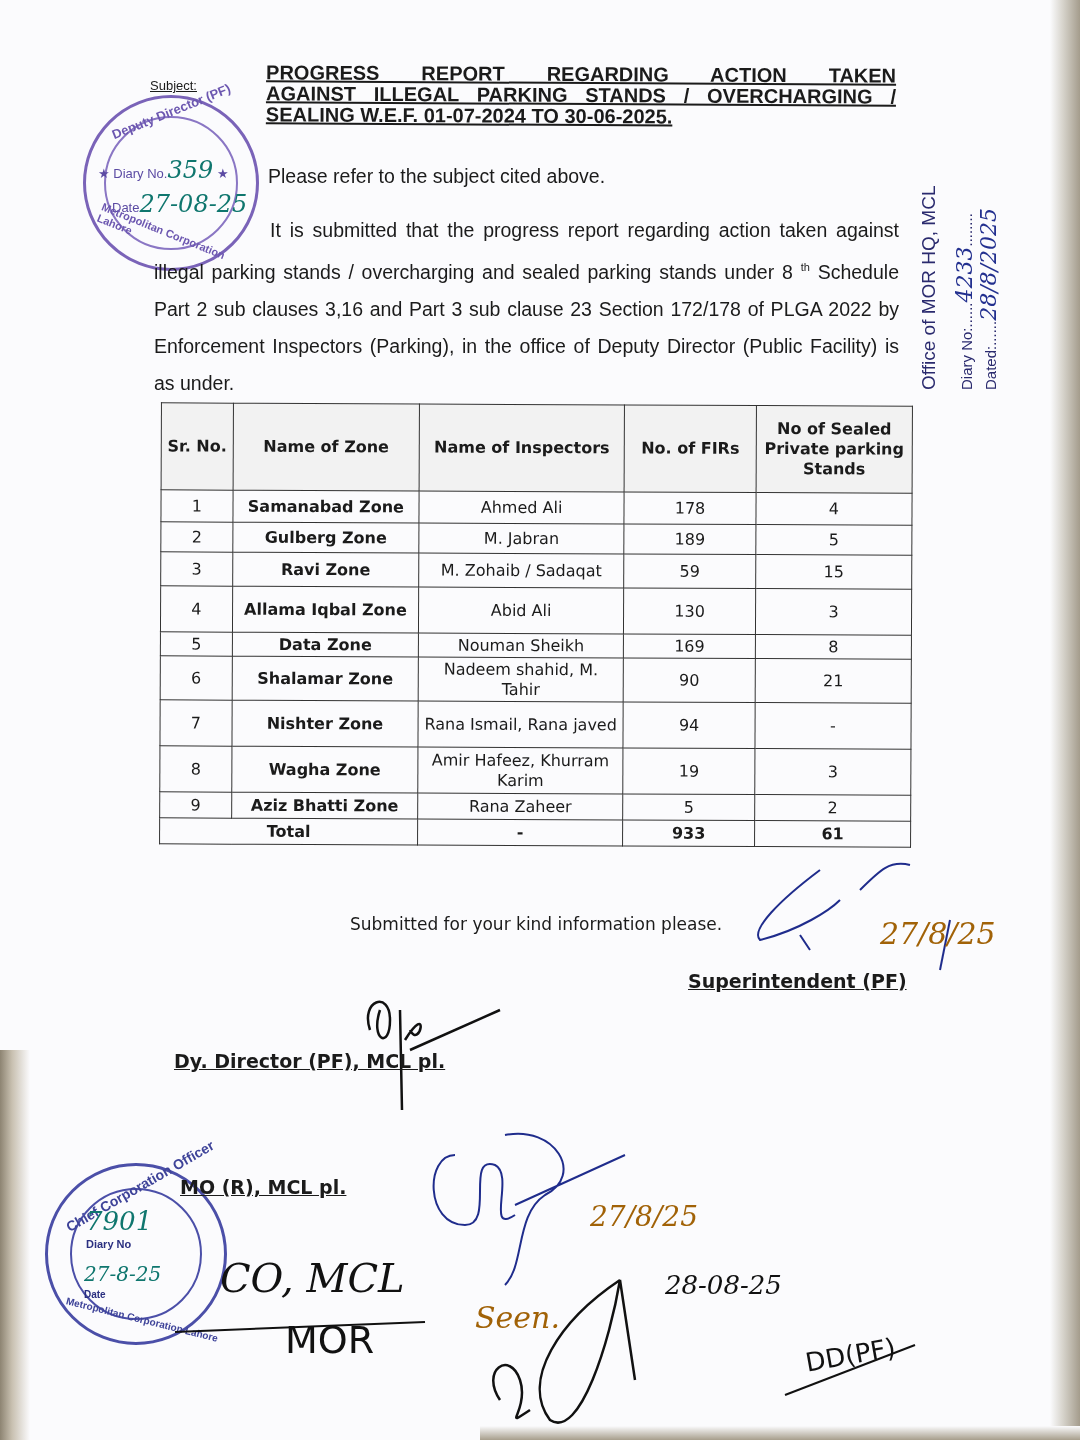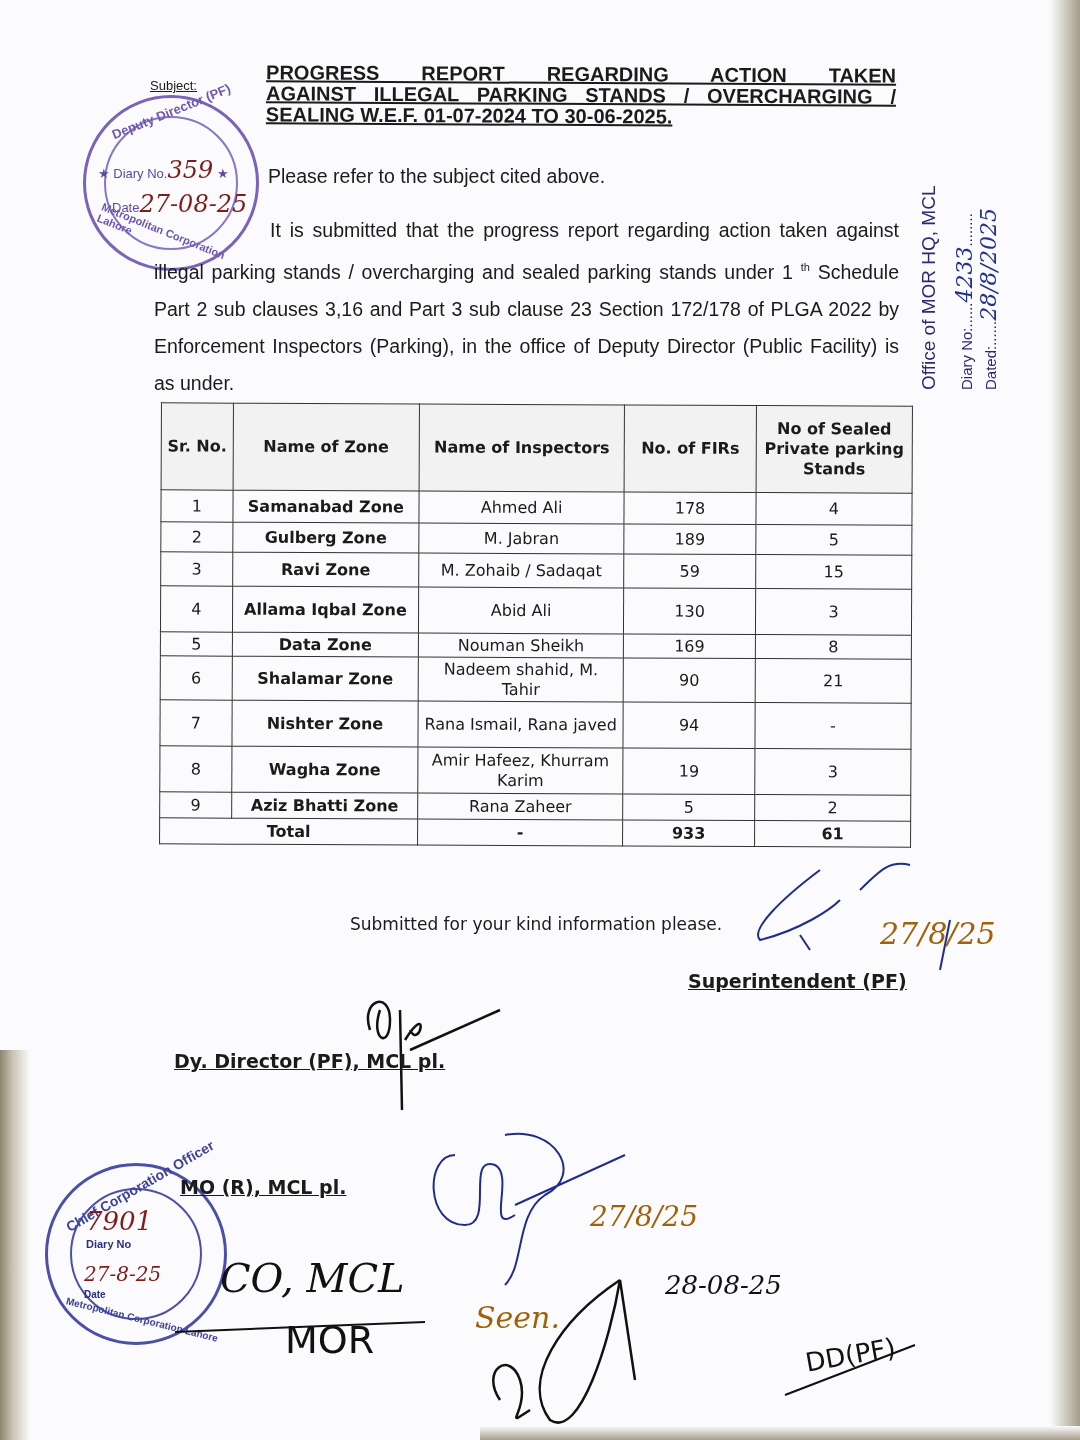--- a/index.html
+++ b/index.html
@@ -42,21 +42,21 @@
     position: absolute; border: 3px solid #7a63b8; border-radius: 50%;
     color: #5b4aa3;
   }
   .stamp-dd { left: 83px; top: 95px; width: 170px; height: 170px; }
   .stamp-dd .inner {
     position: absolute; left: 18px; top: 18px; right: 18px; bottom: 18px;
     border: 2px solid #8a76c4; border-radius: 50%;
   }
   .stamp-ring-text { position: absolute; font-size: 13px; font-weight: bold; color: #6c57b0; }
   .stamp-line { position: absolute; font-size: 13px; color: #5b4aa3; white-space: nowrap; }
-  .stamp-line .hand { font-family: "DejaVu Serif", serif; font-style: italic; font-size: 24px; color: #7f1d1d; }
+  .stamp-line .hand { font-family: "DejaVu Serif", serif; font-style: italic; font-size: 24px; color: #0f766e; }
   .side-stamp {
     position: absolute; left: 918px; top: 390px; transform-origin: left top;
     transform: rotate(-90deg); white-space: nowrap; color: #2a2a6e;
   }
   .side-stamp .office { font-size: 19px; display: block; height: 34px; }
   .side-stamp .line { font-size: 15px; display: block; height: 24px; }
   .side-stamp .hand { font-family: "DejaVu Serif", serif; font-style: italic; color: #23308f; font-size: 22px; }
   table.report {
     position: absolute; left: 160px; top: 404px; width: 752px;
     border-collapse: collapse; font-family: "DejaVu Sans", sans-serif;
@@ -111,21 +111,21 @@
   <div class="stamp-line" style="left:12px;top:58px;">
     <span>★ </span><span>Diary No.</span><span class="hand">359</span><span> ★</span>
   </div>
   <div class="stamp-line" style="left:26px;top:92px;">
     <span>Date</span><span class="hand">27-08-25</span>
   </div>
   <div class="stamp-ring-text" style="left:8px;top:132px;transform:rotate(22deg);font-size:11px;">Metropolitan Corporation Lahore</div>
 </div>
 
 <div class="para p1">Please refer to the subject cited above.</div>
-<div class="para p2"><span>It is submitted that the progress report regarding action taken against illegal parking stands / overcharging and sealed parking stands under 1</span><sup>th</sup><span> Schedule Part 2 sub clauses 3,16 and Part 3 sub clause 23 Section 172/178 of PLGA 2022 by Enforcement Inspectors (Parking), in the office of Deputy Director (Public Facility) is as under.</span></div>
+<div class="para p2"><span>It is submitted that the progress report regarding action taken against illegal parking stands / overcharging and sealed parking stands under 8</span><sup>th</sup><span> Schedule Part 2 sub clauses 3,16 and Part 3 sub clause 23 Section 172/178 of PLGA 2022 by Enforcement Inspectors (Parking), in the office of Deputy Director (Public Facility) is as under.</span></div>
 
 <div class="side-stamp">
   <span class="office">Office of MOR HQ, MCL</span>
   <span class="line"><span>Diary No:</span>......<span class="hand">4233</span>........</span>
   <span class="line"><span>Dated:</span>......<span class="hand">28/8/2025</span></span>
 </div>
 
 <table class="report">
   <thead>
     <tr>

